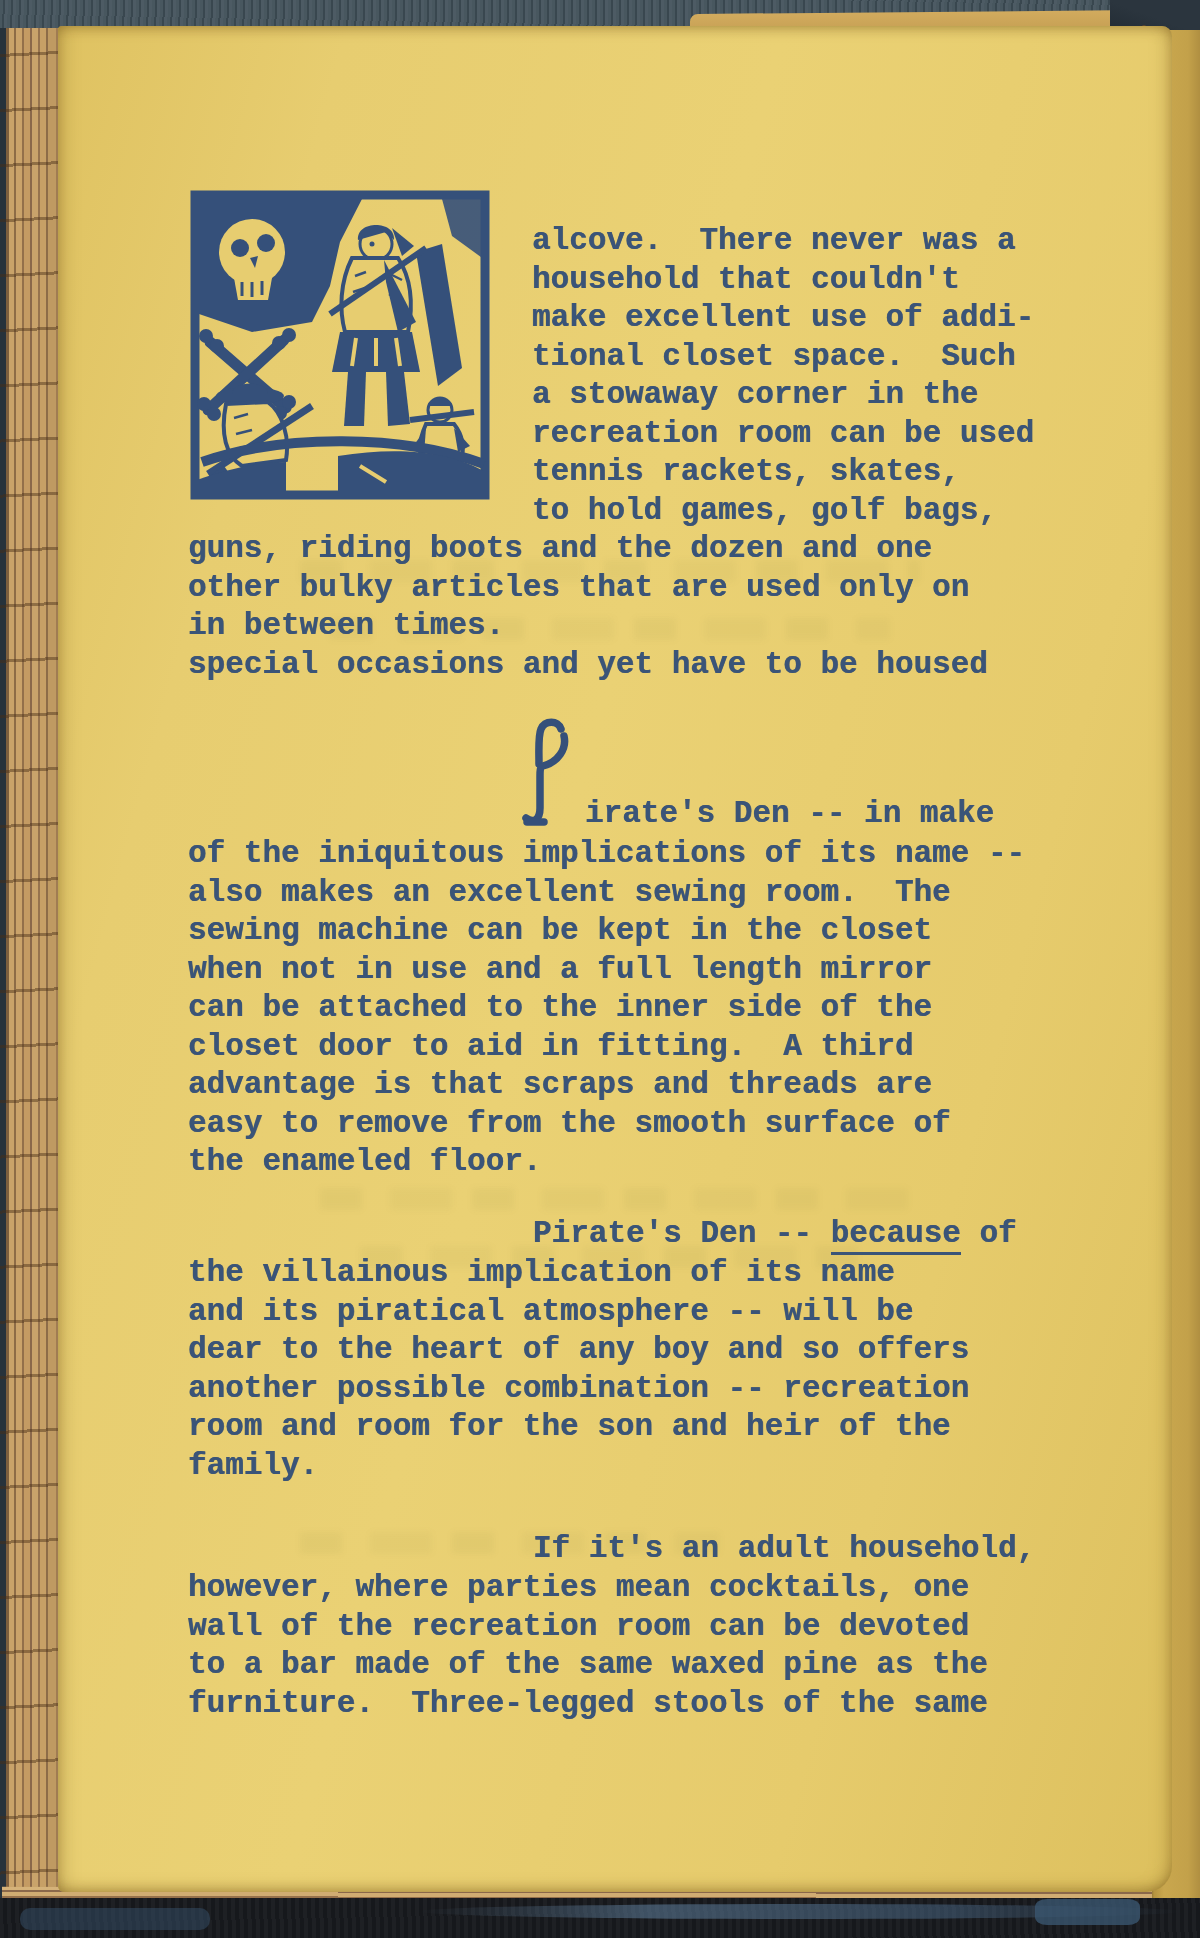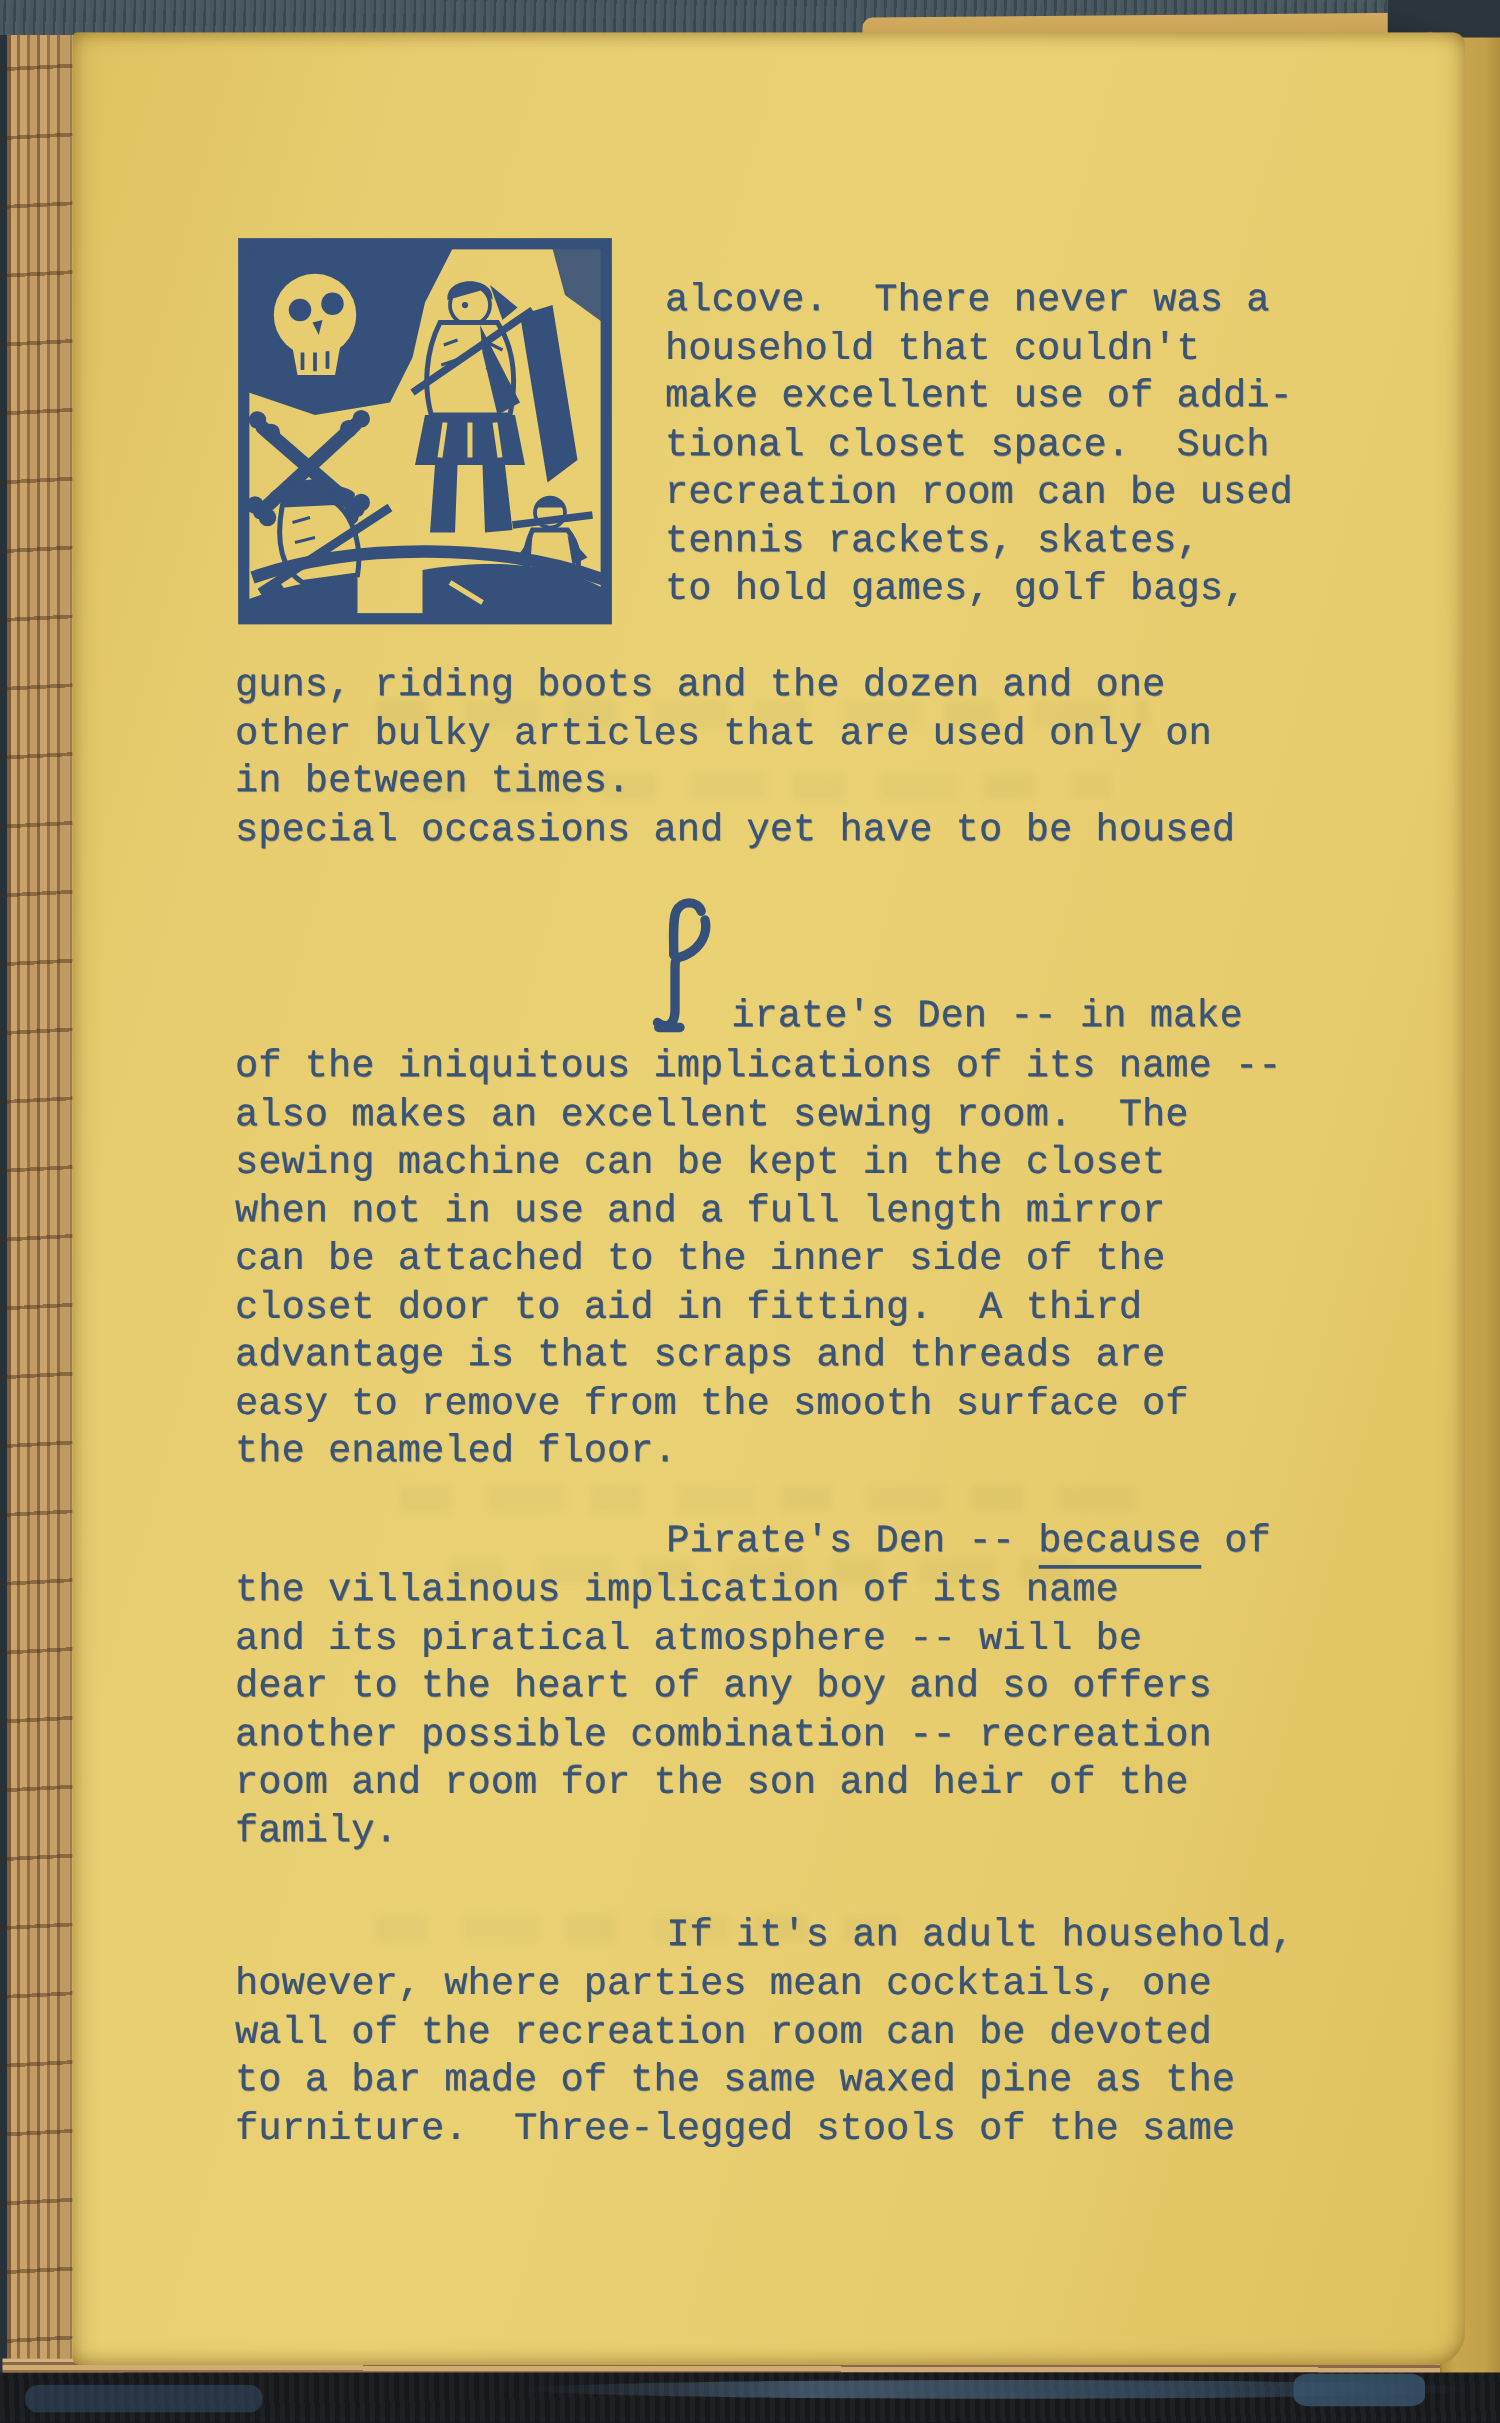--- a/index.html
+++ b/index.html
@@ -77,21 +77,21 @@
   }
   .ghost{
     position:absolute;z-index:6;height:22px;
     background:repeating-linear-gradient(90deg,rgba(125,125,58,.20) 0 42px,transparent 42px 70px,rgba(125,125,58,.16) 70px 132px,transparent 132px 152px);
     filter:blur(3px);opacity:.35;
   }
   
   .tblock{position:absolute;z-index:8;}
   .tl{
     white-space:pre;
-    font-size:31px;font-weight:400;line-height:38.5px;
+    font-size:31px;font-weight:700;line-height:38.5px;
     color:#3a5478;
     text-shadow:0.4px 0.4px 0.6px rgba(50,74,108,.65), -0.2px -0.2px 0.4px rgba(50,74,108,.35);
     letter-spacing:0;
   }
   .uline{border-bottom:3.5px solid #3a5478;padding-bottom:1px;}
   .art{position:absolute;z-index:8;}
 </style>
 </head>
 <body>
 
@@ -204,20 +204,21 @@
     <path d="M50,20 C53,33 44,46 29,50 C26,51 26,55 26,60 L26,92 C26,103 20,108 12,102"></path>
     <path d="M13,106 L30,106"></path>
   </g>
 </svg>
 
 <div class="tblock" style="left:532px;top:222px">
   <div class="tl">alcove.  There never was a</div>
   <div class="tl">household that couldn't</div>
   <div class="tl">make excellent use of addi-</div>
   <div class="tl">tional closet space.  Such</div>
+  <div class="tl">a stowaway corner in the</div>
   <div class="tl">recreation room can be used</div>
   <div class="tl">tennis rackets, skates,</div>
   <div class="tl">to hold games, golf bags,</div>
 </div>
 
 <div class="tblock" style="left:188px;top:530px">
   <div class="tl">guns, riding boots and the dozen and one</div>
   <div class="tl">other bulky articles that are used only on</div>
   <div class="tl">in between times.</div>
   <div class="tl">special occasions and yet have to be housed</div>

